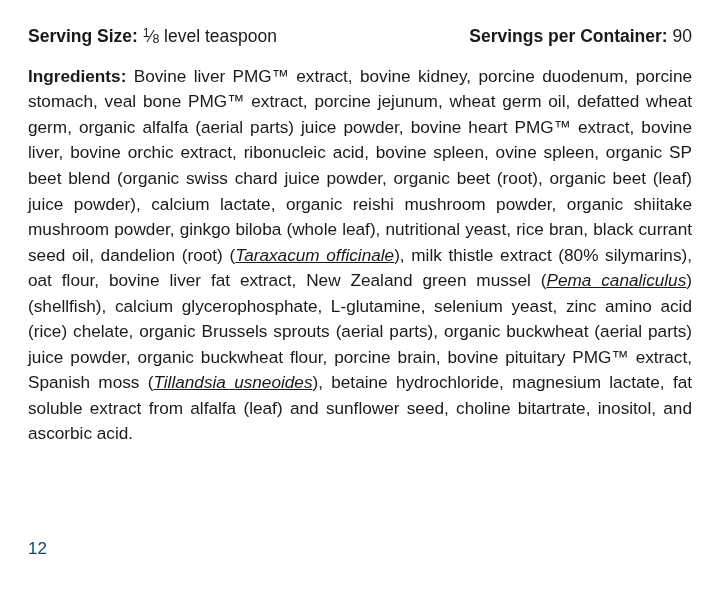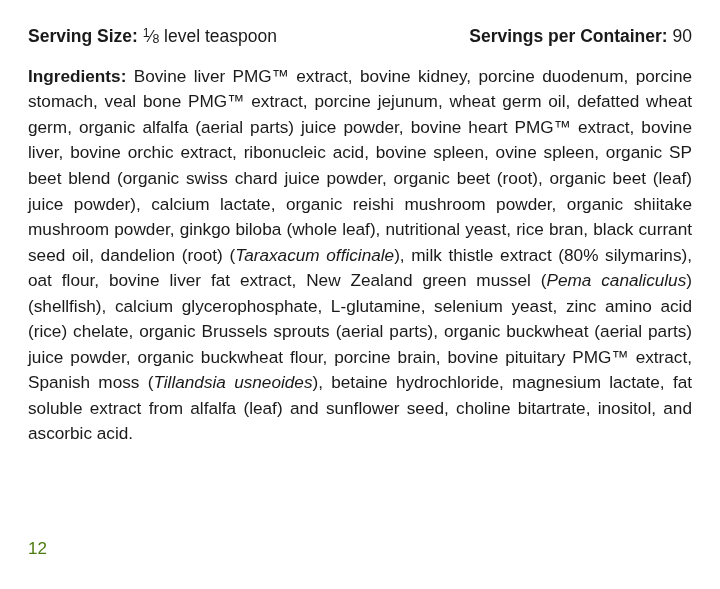--- a/index.html
+++ b/index.html
@@ -57,27 +57,28 @@
     text-align: justify;
     text-justify: inter-word;
     hyphens: none;
     margin: 0;
   }
   .ingredients .lead {
     font-weight: bold;
   }
   .ingredients i {
     font-style: italic;
+    text-decoration: underline;
   }
   .page-number {
     position: absolute;
     left: 28px;
     bottom: 30px;
     font-size: 17px;
-    color: #4d7c0f;
+    color: #0c4a6e;
   }
 </style>
 </head>
 <body>
 
 <div class="page">
 
   <div class="header-row">
     <div class="header-left">
       <span class="bold-label">Serving Size:</span>

